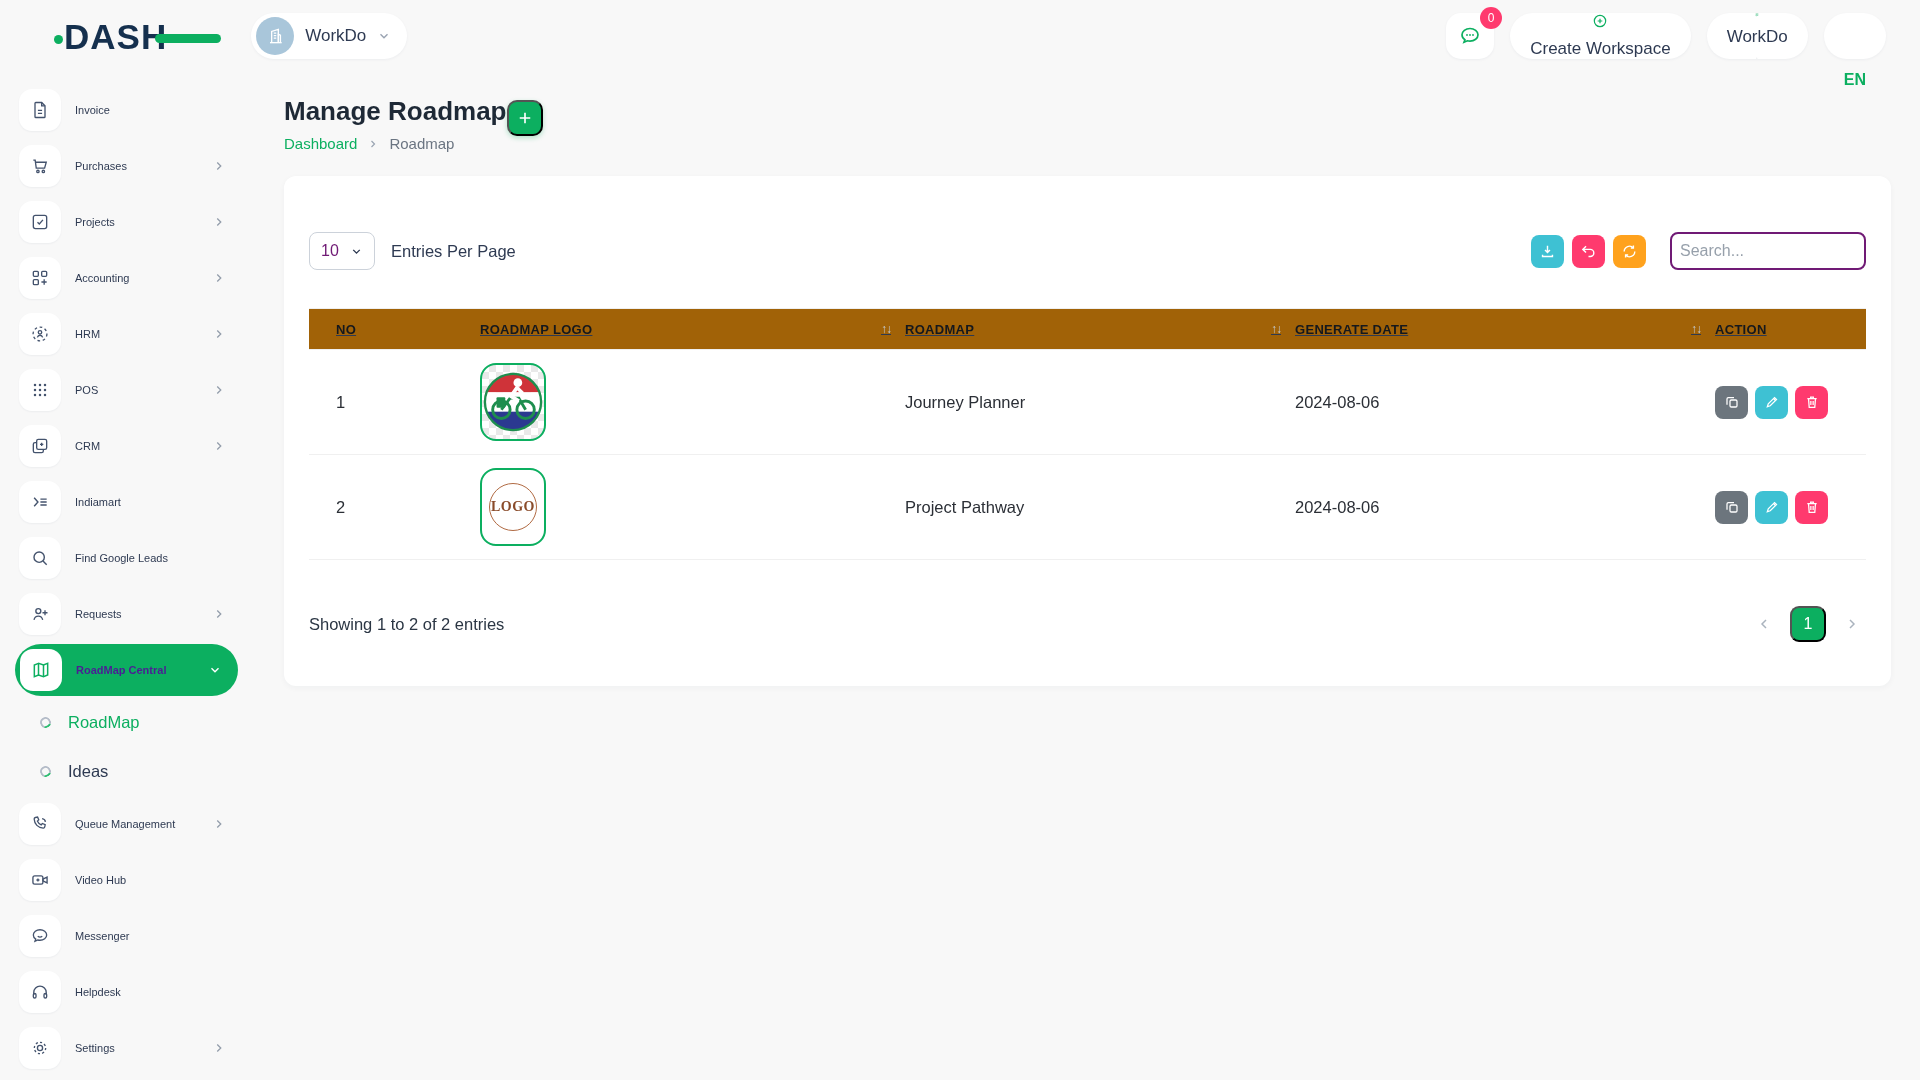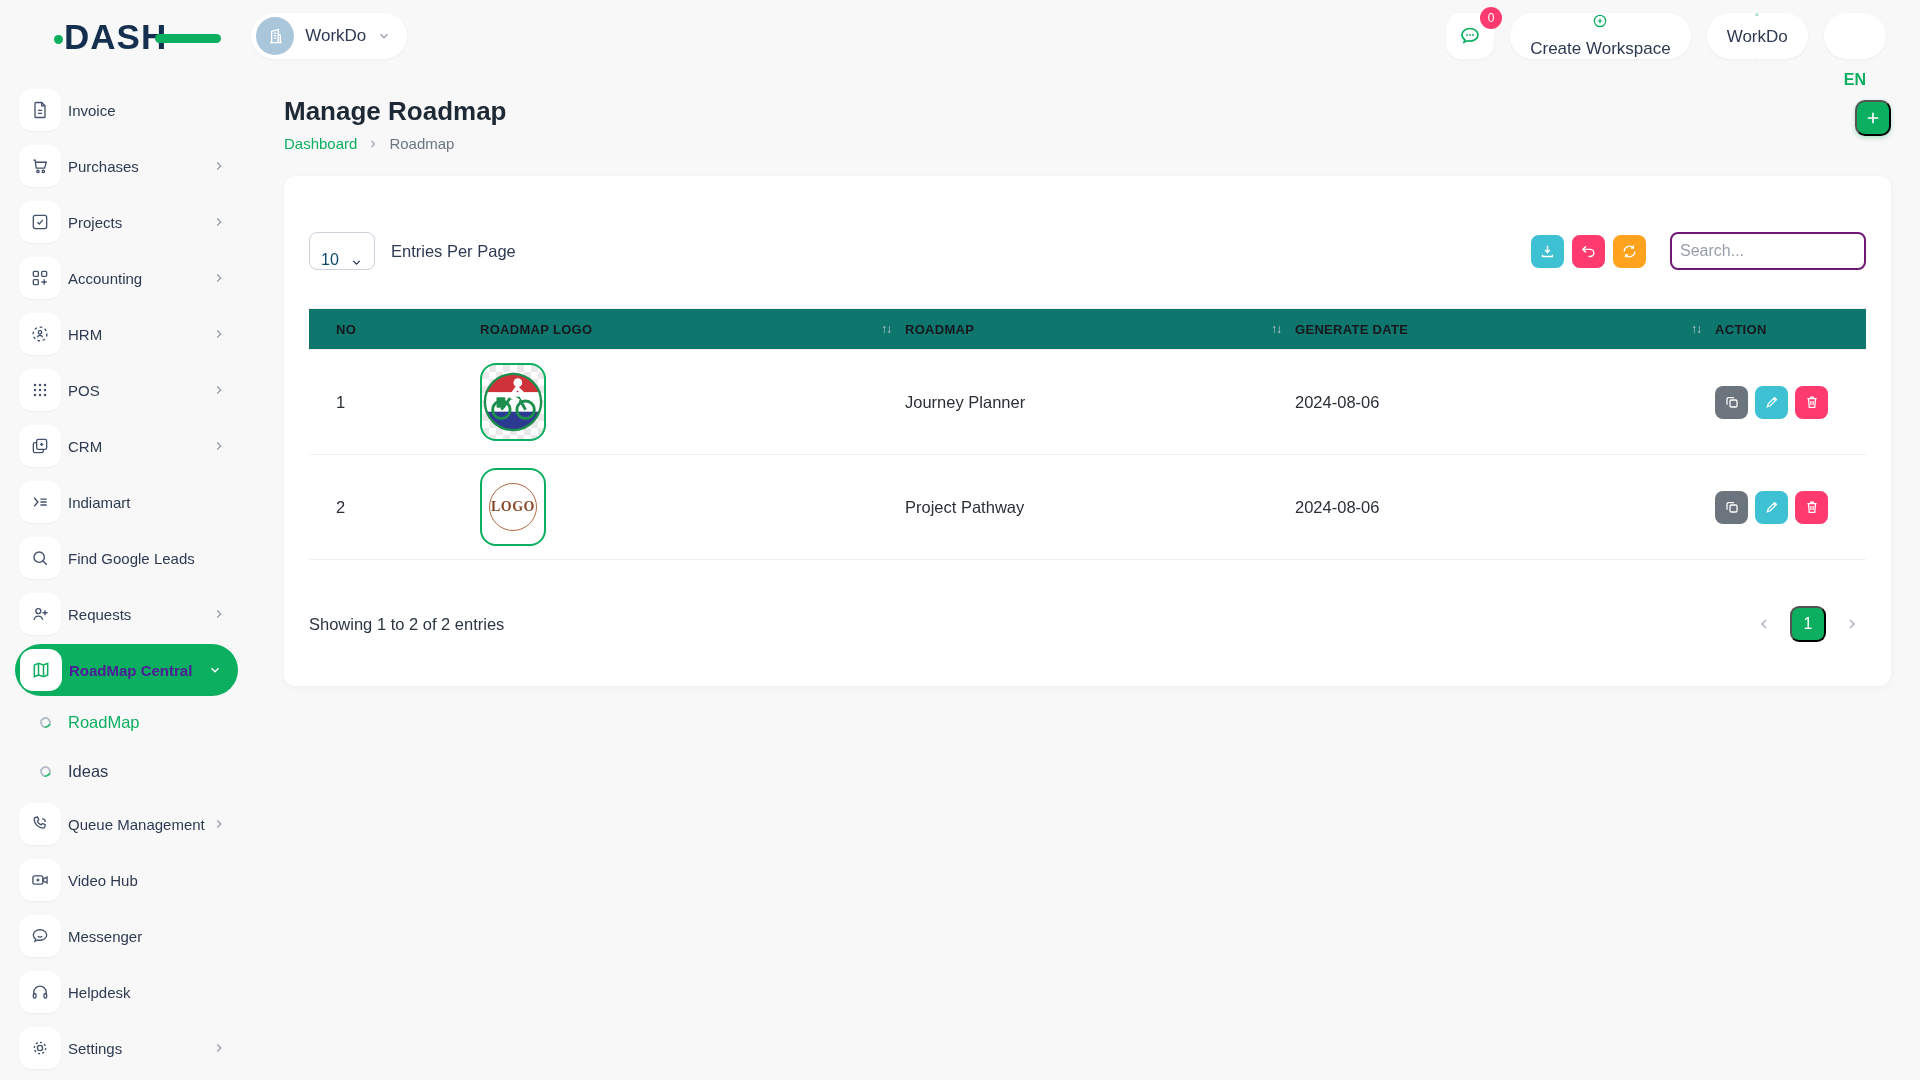--- a/index.html
+++ b/index.html
@@ -26,57 +26,57 @@
   .chat-btn { width:48px; justify-content:center; position:relative; color:#0CAF60; }
   .badge { position:absolute; top:-6px; right:-8px; min-width:22px; height:22px; border-radius:11px; background:#FF3A6E; color:#fff; font-size:12px; display:flex; align-items:center; justify-content:center; padding:0 6px; }
   .pill { border-radius:23px; padding:0 20px; gap:10px; font-size:17px; color:#2e3a52;flex-direction:column; }
   .lang-en { color:#0CAF60; font-weight:700; font-size:16px;margin-top:48px; }
 
   
   .shell { display:flex; height:1008px; }
   .sidebar { width:260px; padding-top:10px; flex:0 0 260px; }
   .side-item { height:56px; display:flex; align-items:center; padding-left:19px; cursor:pointer; }
   .icon-box { width:42px; height:42px; border-radius:13px; background:#fff; display:flex; align-items:center; justify-content:center; color:#44536d; box-shadow:0 1px 2px rgba(27,46,75,.05); flex:0 0 42px; }
-  .side-label { margin-left:7px; font-size:15px; color:#2e3a52; }
+  .side-label { margin-left:14px; font-size:11px; color:#2e3a52; }
   .side-chevron { margin-left:auto; margin-right:34px; color:#939dab; }
   .side-item.active { background:#0CAF60; margin:2px 22px 2px 15px; height:52px; border-radius:26px; padding-left:5px; }
   .side-item.active .icon-box { color:#0CAF60; box-shadow:none; }
   .side-item.active .side-label { color:#4c1d95; font-weight:700; }
   .side-item.active .side-chevron { color:#fff; margin-right:16px; }
   .sub-item { height:49px; display:flex; align-items:center; padding-left:40px; gap:17px; cursor:pointer; }
   .bullet { width:11px; height:11px; border-radius:50%; border:2px solid #b4bcc8; border-bottom-color:#2fbd72; transform:rotate(-30deg); flex:0 0 11px; }
   .sub-label { font-size:16.5px; color:#2e3a52; }
   .sub-item.active .sub-label { color:#0CAF60; }
 
   
   .main { flex:1; padding:24px 29px 0 24px; }
-  .page-head { display:flex; justify-content:space-between; align-items:flex-start; }
+  .page-head { display:flex; align-items:flex-start; }
   .page-title { font-size:26px; font-weight:700; color:#1e2936; margin-bottom:8px; }
   .breadcrumb { display:flex; align-items:center; gap:10px; font-size:15px; }
   .bc-link { color:#0CAF60; text-decoration:none; cursor:pointer; }
   .bc-sep { color:#9aa4b2; }
   .bc-current { color:#6b7582; }
   .add-btn { width:36px; height:36px; border-radius:10px; background:#0CAF60; color:#fff; display:flex; align-items:center; justify-content:center; cursor:pointer; margin-top:4px; box-shadow:0 2px 5px rgba(12,175,96,.3); }
 
   .card { margin-top:24px; background:#fff; border-radius:12px; padding:26px 25px; height:510px; box-shadow:0 2px 6px rgba(20,40,70,.04); }
 
   .toolbar { margin-top:30px; display:flex; justify-content:space-between; align-items:center; }
   .entries { display:flex; align-items:center; gap:16px; }
-  .select-box { width:66px; height:38px; border:1px solid #ccd2da; border-radius:8px; background:#fff; display:flex; align-items:flex-end; justify-content:space-between; padding:0 11px; font-size:16px; color:#0c4a6e; cursor:pointer; }
+  .select-box { width:66px; height:38px; border:1px solid #ccd2da; border-radius:8px; background:#fff; display:flex; align-items:center; justify-content:space-between; padding:0 11px; font-size:16px; color:#701a75; cursor:pointer; }
   .entries-label { font-size:16.5px; color:#2e3a52; }
   .tools { display:flex; align-items:center; gap:8px; }
   .tool-btn { width:33px; height:33px; border-radius:8px; border:none; color:#fff; display:flex; align-items:center; justify-content:center; cursor:pointer; }
   .tool-download { background:#3EC1D3; }
   .tool-undo { background:#FF3A6E; }
   .tool-refresh { background:#FFA21D; }
   .search-input { width:196px; height:38px; margin-left:16px; border:2px solid #701a75; border-radius:8px; padding:0 8px; font-size:16px; font-family:"Liberation Sans",sans-serif; color:#333; background:#fff; outline:none; }
   .search-input::placeholder { color:#97a0ab; }
 
   table { width:100%; border-collapse:collapse; margin-top:38px; }
-  thead tr { background:#0f766e; }
+  thead tr { background:#a16207;text-decoration:underline; }
   th { height:41px; border-top:1px solid #efefef; border-bottom:1px solid #efefef; font-size:13px; font-weight:700; color:#15181d; text-align:left; letter-spacing:.3px; padding:0 14px 0 0; }
   th:first-child, td:first-child { padding-left:27px; }
   .th-inner { display:flex; align-items:center; justify-content:space-between; }
   .sort-glyph { color:#c5ccd5; font-size:12px; letter-spacing:-1px; font-weight:400; }
   td { border-bottom:1px solid #f0f0f0; padding:13px 14px 13px 0; vertical-align:middle; font-size:16.5px; color:#2b2f36; }
   .logo-box { width:66px; height:78px; border:2px solid #0CAF60; border-radius:16px; overflow:hidden; display:flex; align-items:center; justify-content:center; background:#fff; }
   .logo-box.transparent { background:repeating-conic-gradient(#e9e9e9 0% 25%, #ffffff 0% 50%) 0 0 / 14px 14px; }
   .logo-circle { width:48px; height:48px; border:1.6px solid #b06a43; border-radius:50%; display:flex; align-items:center; justify-content:center; }
   .logo-circle span { font-family:"Liberation Serif", serif; font-size:14px; font-weight:700; color:#8a4b2a; letter-spacing:.5px; white-space:nowrap; }
   .actions { display:flex; gap:7px; }

